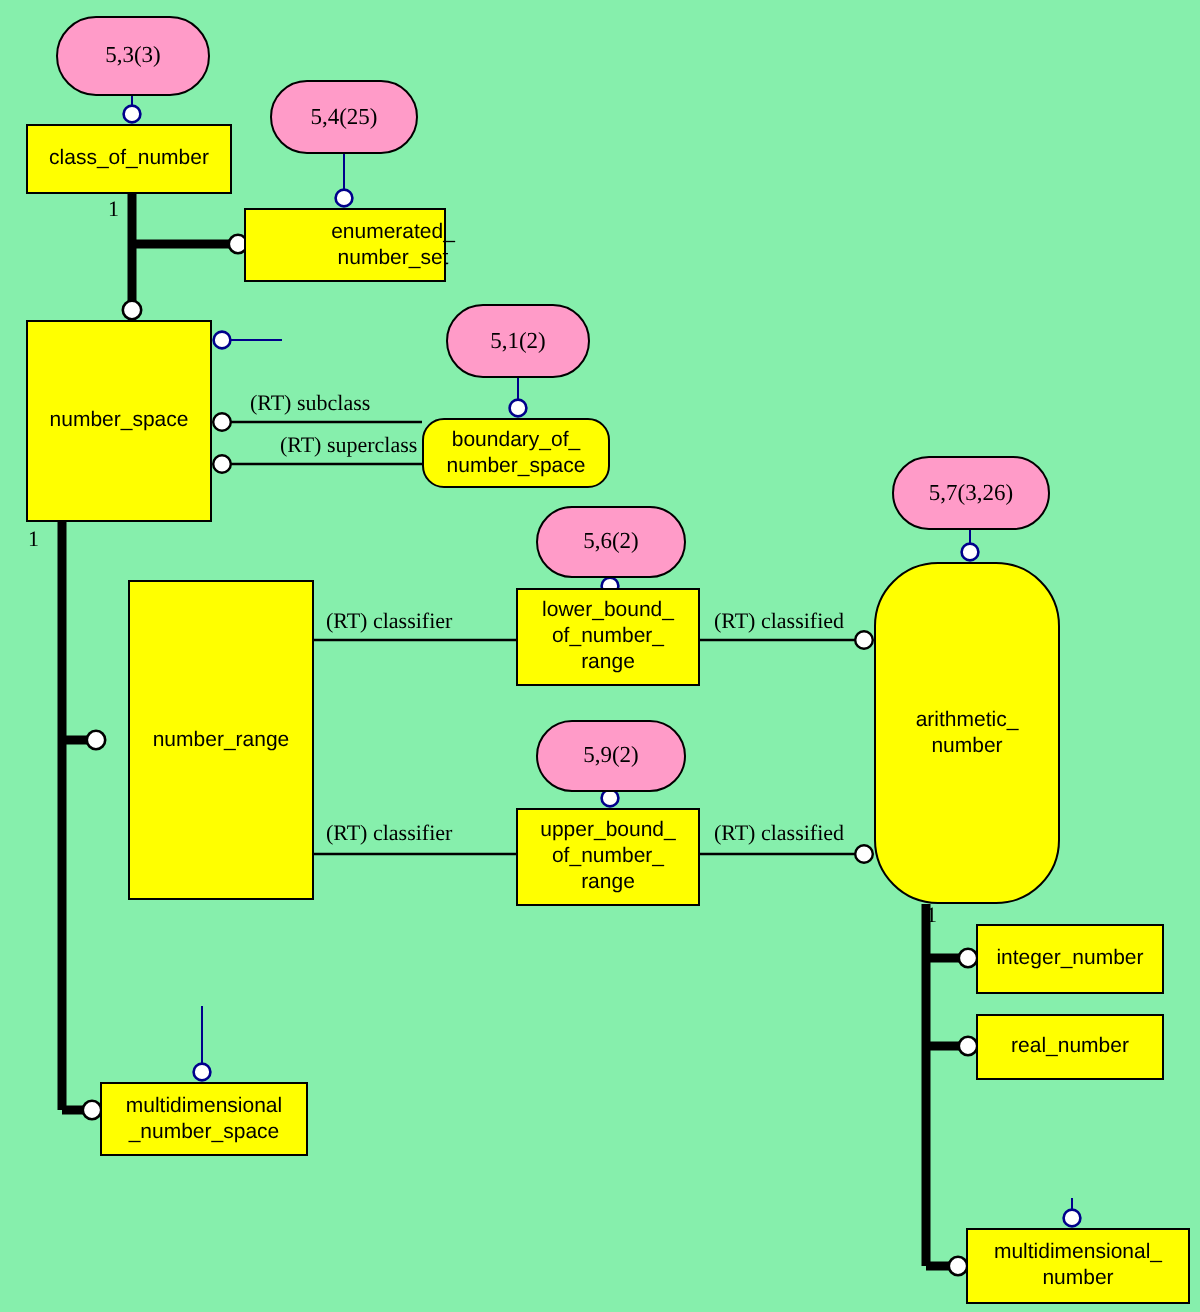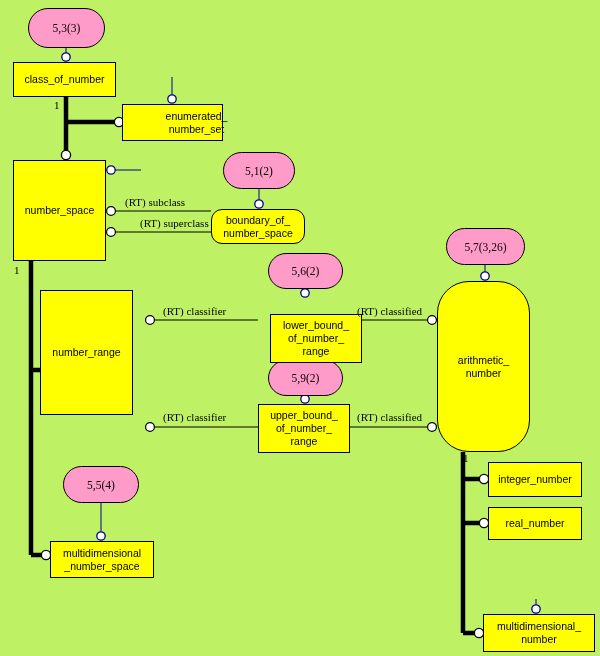--- a/index.html
+++ b/index.html
@@ -6,21 +6,21 @@
     margin: 0; padding: 0;
     background: #ffffff;
   }
   body {
     font-family: "Liberation Serif", serif;
   }
   #diagram {
     position: relative;
     width: 600px;
     height: 656px;
-    background: #bef264;
+    background: #86efac;
     overflow: hidden;
   }
   #wires {
     position: absolute;
     left: 0; top: 0;
     width: 600px; height: 656px;
   }
   .entity {
     position: absolute;
     background: #ffff00;
@@ -137,54 +137,54 @@
       <circle cx="46" cy="555" r="4.6"></circle>
       <circle cx="484" cy="479" r="4.6"></circle>
       <circle cx="484" cy="523" r="4.6"></circle>
       <circle cx="479" cy="633" r="4.6"></circle>
     </g>
   </svg>
 
   <div class="page-ref" style="left:28px;top:8px;width:77px;height:40px;">
     <span>5,3(3)</span>
   </div>
+  <div class="page-ref" style="left:135px;top:40px;width:74px;height:37px;">
+    <span>5,4(25)</span>
+  </div>
   <div class="page-ref" style="left:223px;top:152px;width:72px;height:37px;">
     <span>5,1(2)</span>
   </div>
   <div class="page-ref" style="left:268px;top:253px;width:75px;height:36px;">
     <span>5,6(2)</span>
   </div>
   <div class="page-ref" style="left:446px;top:228px;width:79px;height:37px;">
     <span>5,7(3,26)</span>
   </div>
   <div class="page-ref" style="left:268px;top:360px;width:75px;height:36px;">
     <span>5,9(2)</span>
-  </div>
-  <div class="page-ref" style="left:63px;top:466px;width:76px;height:37px;">
-    <span>5,5(4)</span>
   </div>
 
   <div class="entity" style="left:13px;top:62px;width:103px;height:35px;">
     <span>class_of_number</span>
   </div>
   <div class="entity" style="left:122px;top:104px;width:101px;height:37px;padding-left:48px;">
     <span>enumerated_
 number_set</span>
   </div>
   <div class="entity" style="left:13px;top:160px;width:93px;height:101px;">
     <span>number_space</span>
   </div>
   <div class="entity" style="left:211px;top:209px;width:94px;height:35px;border-radius:11px;">
     <span>boundary_of_
 number_space</span>
   </div>
-  <div class="entity" style="left:40px;top:290px;width:93px;height:125px;">
+  <div class="entity" style="left:64px;top:290px;width:93px;height:160px;">
     <span>number_range</span>
   </div>
-  <div class="entity" style="left:258px;top:314px;width:92px;height:49px;margin-left:12px;">
+  <div class="entity" style="left:258px;top:294px;width:92px;height:49px;">
     <span>lower_bound_
 of_number_
 range</span>
   </div>
   <div class="entity" style="left:258px;top:404px;width:92px;height:49px;">
     <span>upper_bound_
 of_number_
 range</span>
   </div>
   <div class="entity" style="left:437px;top:281px;width:93px;height:171px;border-radius:32px;">

